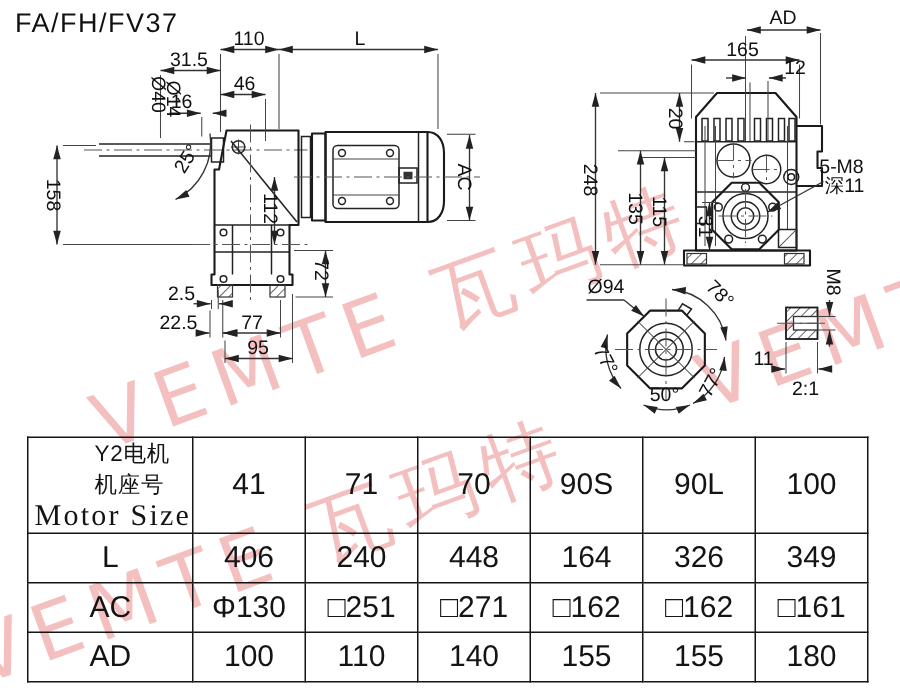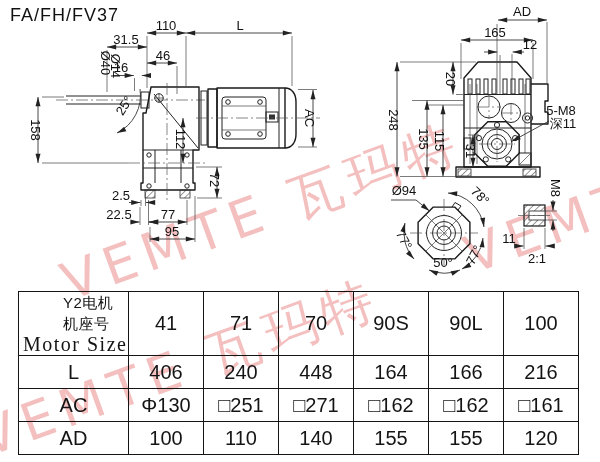--- a/index.html
+++ b/index.html
@@ -294,37 +294,37 @@
         <td>90S</td>
         <td>90L</td>
         <td>100</td>
       </tr>
       <tr>
         <td class="lbl">L</td>
         <td>406</td>
         <td>240</td>
         <td>448</td>
         <td>164</td>
-        <td>166</td>
-        <td>216</td>
+        <td>326</td>
+        <td>349</td>
       </tr>
       <tr>
         <td class="lbl">AC</td>
         <td>Φ130</td>
         <td>□251</td>
         <td>□271</td>
         <td>□162</td>
         <td>□162</td>
         <td>□161</td>
       </tr>
       <tr>
         <td class="lbl">AD</td>
         <td>100</td>
         <td>110</td>
         <td>140</td>
         <td>155</td>
         <td>155</td>
-        <td>120</td>
+        <td>180</td>
       </tr>
     </tbody>
   </table>
 
 </div>
 
 </body></html>

